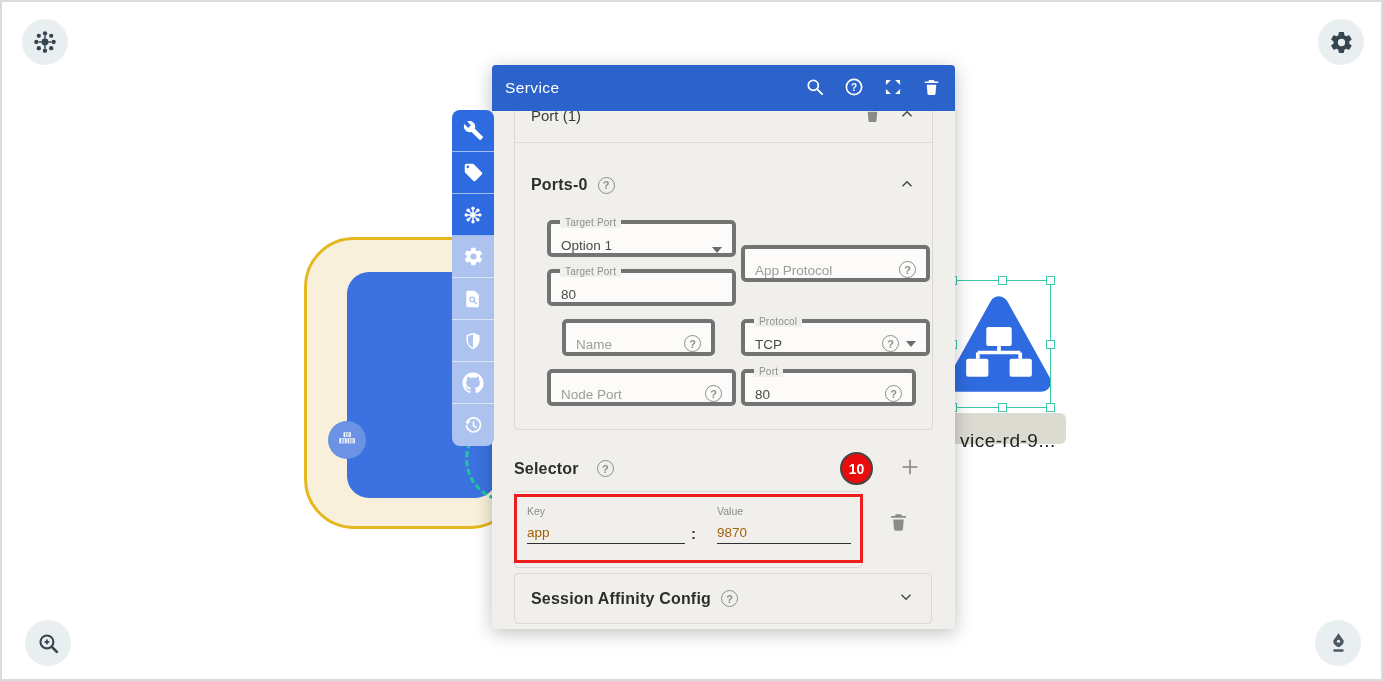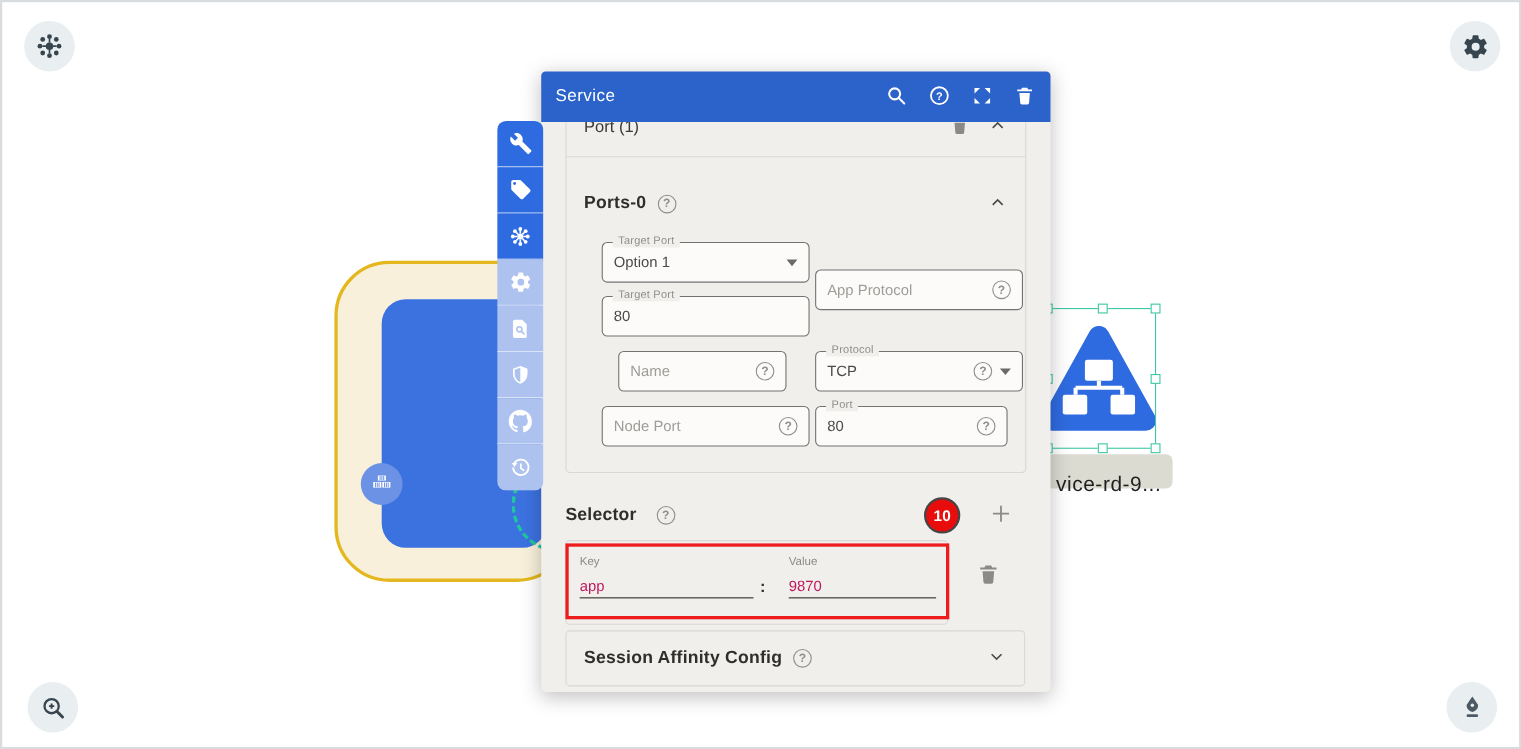--- a/index.html
+++ b/index.html
@@ -66,22 +66,22 @@
   .card-ports { position:absolute; left:22px; top:-23px; width:419px; padding:0 16px 14px 16px; }
   .card1-head { margin:0 -16px; padding:0 16px; height:54px; display:flex; align-items:center;
                 border-bottom:1px solid #dbdad6; }
   .card1-title { font-size:15px; color:#3a3a38; }
   .head-right { margin-left:auto; display:flex; align-items:center; gap:16px; }
 
   .ports0-head { margin-top:24px; height:36px; display:flex; align-items:center; gap:10px; }
   .sec-title { font-size:16px; font-weight:bold; color:#2e2e2c; letter-spacing:.2px; }
 
   .fields { position:relative; height:206px; margin-top:6px; }
-  .field { position:absolute; height:37px; background:#fcfbfa; border:1px solid #737373;
-           border-radius:5px; display:flex; align-items:center; padding:0 10px; }
+  .field { position:absolute; height:37px; background:#fcfbfa; border:4px solid #737373;
+           border-radius:5px; display:flex; align-items:flex-end; padding:0 10px; }
   .f-label { position:absolute; top:-7px; left:9px; background:#f1efec; padding:0 5px;
              font-size:10px; color:#8f8f8b; letter-spacing:.2px; }
   .f-value { font-size:13.5px; color:#4a4a47; background:none; border:none; width:100%;
              font-family:"Liberation Sans",sans-serif; outline:none; }
   .f-value::placeholder { color:#9d9d99; opacity:1; }
   .f-right { margin-left:auto; display:flex; align-items:center; gap:7px; }
   .f1 { left:16px;  top:11px;  width:189px; }
   .f2 { left:16px;  top:60px;  width:189px; }
   .f3 { left:210px; top:36px;  width:189px; }
   .f4 { left:31px;  top:110px; width:153px; }
@@ -101,21 +101,21 @@
            color:#fff; font-weight:bold; font-size:14px; display:flex; align-items:center;
            justify-content:center; margin-left:auto; }
   .plus-btn { background:none; border:none; cursor:pointer; padding:0; margin-left:8px; display:flex; }
 
   .sel-card { position:absolute; left:22px; top:380px; width:348px; height:77px; }
   .red-box { position:absolute; left:-1px; top:2px; width:349px; height:69px;
              border:3px solid #ee1d1d; padding:6px 0 0 10px; }
   .kv-label { font-size:10.5px; color:#8b8b87; position:absolute; top:8px; }
   .kv-key-label { left:10px; } .kv-val-label { left:200px; }
   .uinput { position:absolute; top:26px; border:none; border-bottom:1.5px solid #2f2f2f;
-            background:transparent; font-size:13.5px; color:#be185d; padding:2px 0 3px 0;
+            background:transparent; font-size:13.5px; color:#a16207; padding:2px 0 3px 0;
             font-family:"Liberation Sans",sans-serif; outline:none; }
   .kv-key { left:10px; width:158px; }
   .kv-val { left:200px; width:134px; }
   .kv-colon { position:absolute; left:174px; top:28px; font-size:15px; font-weight:bold; color:#333; }
   .sel-trash { position:absolute; left:373px; top:19px; background:none; border:none; cursor:pointer; padding:0; }
 
   .sess-card { position:absolute; left:22px; top:462px; width:418px; height:51px;
                display:flex; align-items:center; gap:10px; padding:0 16px; }
   .spacer { margin-left:auto; }
 

